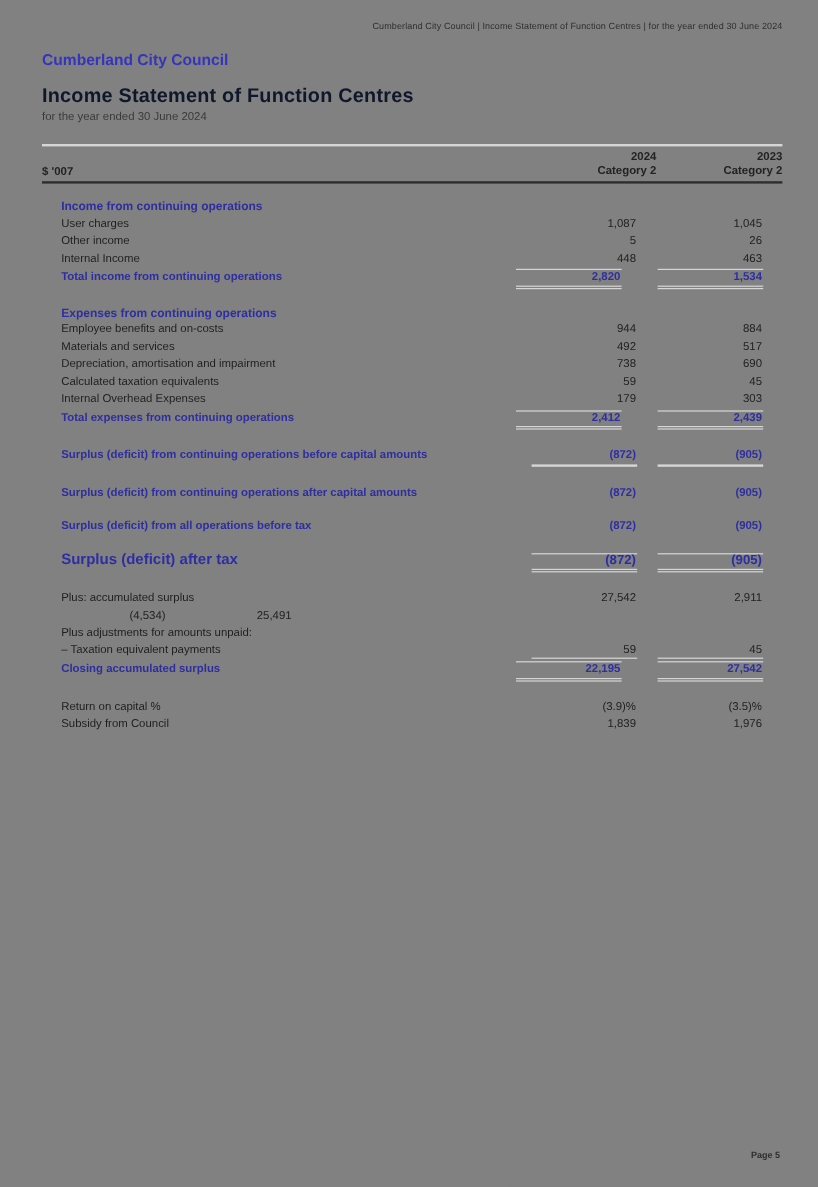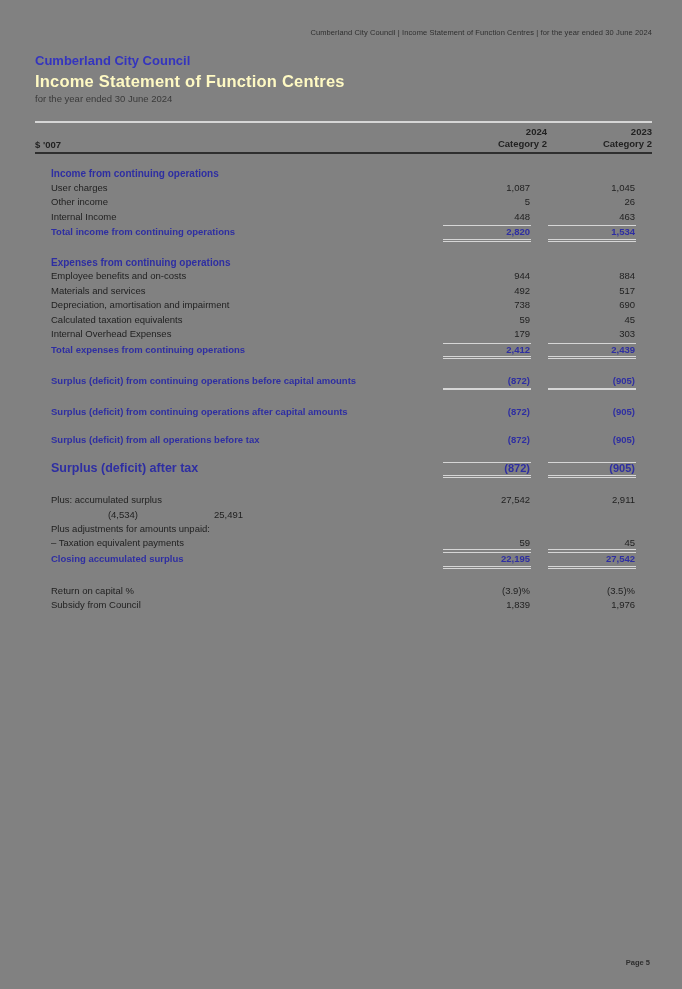--- a/index.html
+++ b/index.html
@@ -11,33 +11,33 @@
     position:relative;
     overflow:hidden;
   }
   .page { position:absolute; inset:0; padding:10px 30px 0 35px; }
 
   .doc-header-line {
     text-align:right;
     font-size:7.5px;
     color:#2f2f2f;
     letter-spacing:0.1px;
-    margin-top:18px;
+    margin-top:7px;
   }
   .council-name {
     margin-top:16px;
     font-size:13px;
     font-weight:bold;
     color:#3434be;
   }
   .doc-title {
-    margin-top:4px;
+    margin-top:14px;
     font-size:16.5px;
     font-weight:bold;
-    color:#fef9c3;
+    color:#0f172a;
     letter-spacing:0.2px;
   }
   .doc-subtitle {
     margin-top:2px;
     font-size:9.5px;
     color:#3a3a3a;
   }
 
   .table-head {
     margin-top:17px;
@@ -53,21 +53,21 @@
 
   .rows { margin-top:4px; }
   .row { display:flex; align-items:baseline; padding:1px 16px; font-size:9.5px; line-height:11.5px; }
   .row .lbl { flex:1; color:#1f1f1f; }
   .row .val { width:88px; text-align:right; color:#1f1f1f; padding:0 1px 1px 0; }
   .row .val + .val { margin-left:17px; }
 
   .row.section { margin-top:13px; }
   .row.section .lbl { color:#2e2ea2; font-weight:bold; font-size:10px; }
 
-  .row.total { margin-bottom:7px; }
+  .row.total { margin-bottom:7px;gap:13px; }
   .row.total .lbl, .row.total .val { color:#2e2ea2; font-weight:bold; }
   .row.total .val { border-top:1px solid #d6d6d6; border-bottom:3px double #d6d6d6; }
 
   .row.surplus { margin-top:14px; }
   .row.surplus .lbl, .row.surplus .val { color:#2e2ea2; font-weight:bold; }
   .row.surplus.line-below .val { border-bottom:2px solid #d6d6d6; }
 
   .row.surplus-final { margin-top:13px; margin-bottom:5px; }
   .row.surplus-final .lbl { color:#2e2ea2; font-weight:bold; font-size:12.5px; }
   .row.surplus-final .val { color:#2e2ea2; font-weight:bold; font-size:11px;

